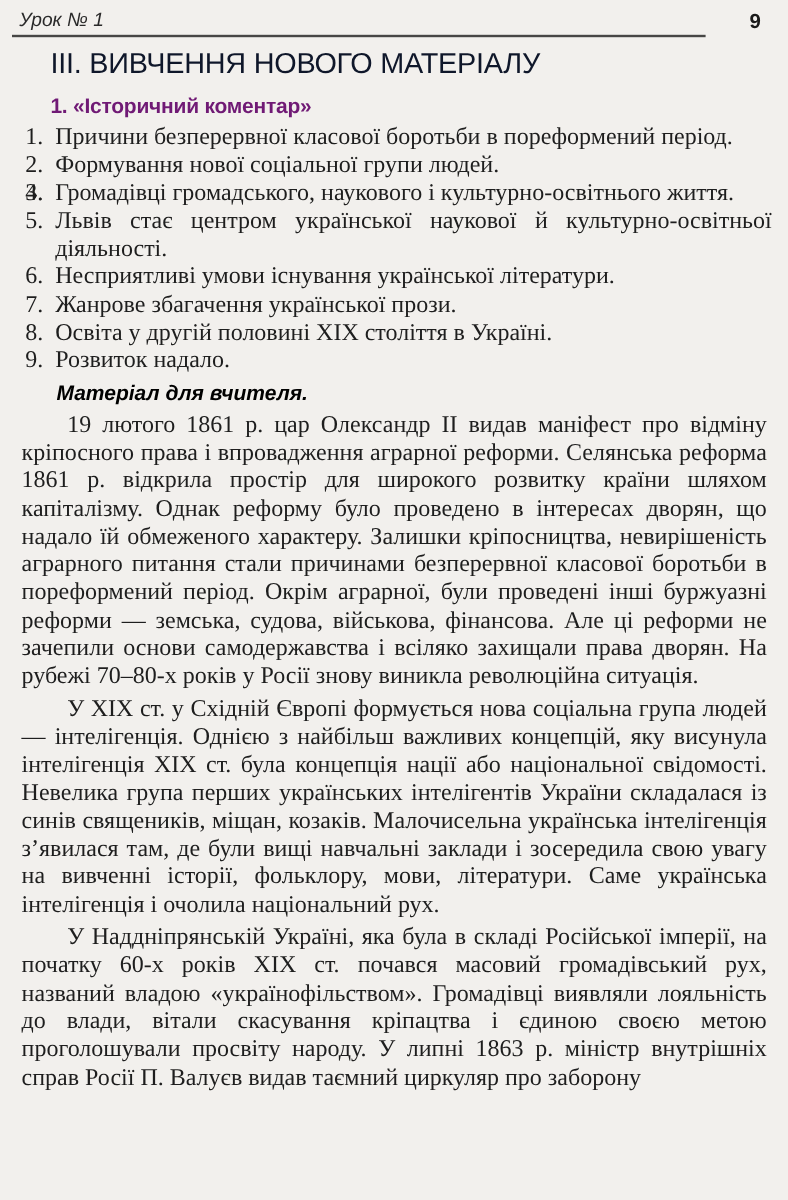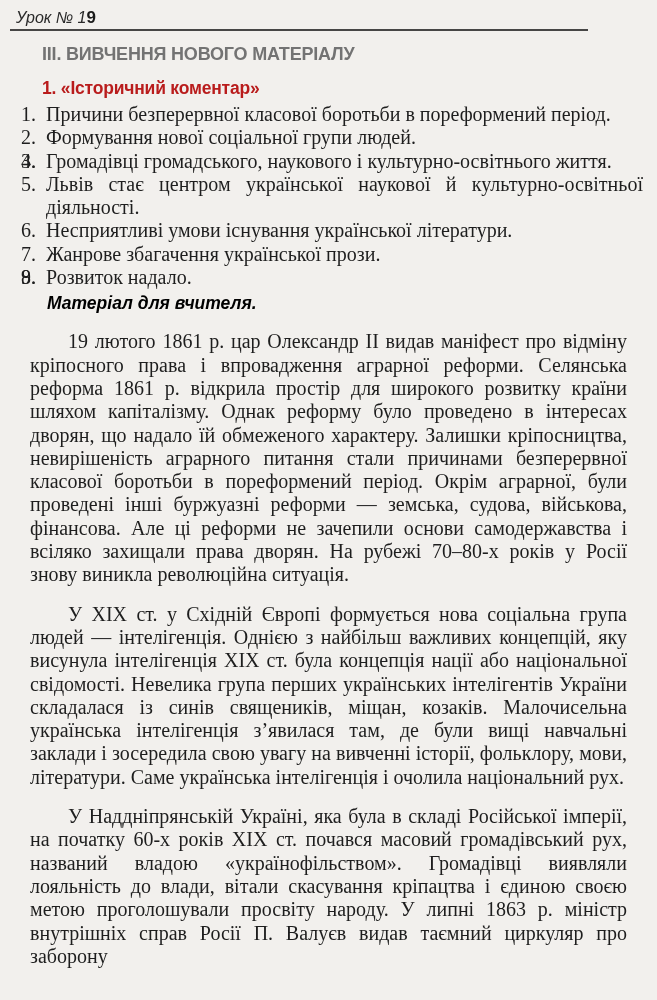--- a/index.html
+++ b/index.html
@@ -17,21 +17,21 @@
     background: #f2f0ed;
     color: #1e1e1e;
     font-family: "Liberation Serif", "DejaVu Serif", serif;
     font-size: 20px;
     line-height: 23.3px;
     overflow: hidden;
   }
   
   .running-head {
     display: flex;
-    justify-content: flex-start;
+    justify-content: space-between;
     align-items: flex-start;
     height: 24px;
     font-family: "Liberation Sans", "DejaVu Sans", sans-serif;
   }
   .running-title {
     font-style: italic;
     font-size: 16px;
     color: #2a2a2a;
     padding-left: 2px;
   }
@@ -46,34 +46,34 @@
     left: 10px;
     top: 29px;
     width: 578px;
     height: 2px;
     background: #474645;
   }
   
   .section-heading {
     margin: 13px 0 0 28px;
     font-family: "Liberation Sans", "DejaVu Sans", sans-serif;
-    font-weight: bold;
-    font-size: 18px;
+    font-weight: normal;
+    font-size: 24px;
     line-height: 22px;
     letter-spacing: -0.2px;
-    color: #737373;
+    color: #0f172a;
   }
   .subsection-heading {
     margin: 12px 0 0 28px;
     font-family: "Liberation Sans", "DejaVu Sans", sans-serif;
     font-weight: bold;
     font-size: 17.5px;
     line-height: 22px;
     letter-spacing: -0.2px;
-    color: #b91c1c;
+    color: #701a75;
   }
   
   .plan-list {
     margin-top: 4px;
   }
   .list-item {
     position: relative;
     padding-left: 32px;
     text-align: justify;
   }
@@ -88,21 +88,21 @@
   .material-heading {
     margin: 3px 0 5px 33px;
     font-family: "Liberation Sans", "DejaVu Sans", sans-serif;
     font-weight: bold;
     font-style: italic;
     font-size: 17.5px;
     line-height: 22px;
     color: #000000;
   }
   .body-paragraph {
-    margin: 16px;
+    margin: 4px;
     text-align: justify;
     text-indent: 38px;
   }
 </style>
 </head>
 <body>
 
 <div class="page">
 
   <div class="running-head">
@@ -138,20 +138,21 @@
     <div class="list-item">
       <span class="num">6.</span>
       <span>Несприятливі умови існування української літератури.</span>
     </div>
     <div class="list-item">
       <span class="num">7.</span>
       <span>Жанрове збагачення української прози.</span>
     </div>
     <div class="list-item">
       <span class="num">8.</span>
+      <span>Освіта у другій половині XIX століття в Україні.</span>
     </div>
     <div class="list-item">
       <span class="num">9.</span>
       <span>Розвиток надало.</span>
     </div>
   </div>
 
   <div class="material-heading">Матеріал для вчителя.</div>
 
   <div>

